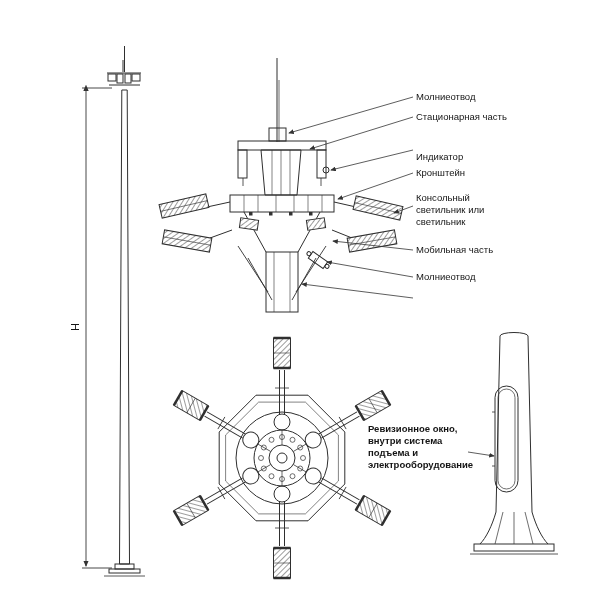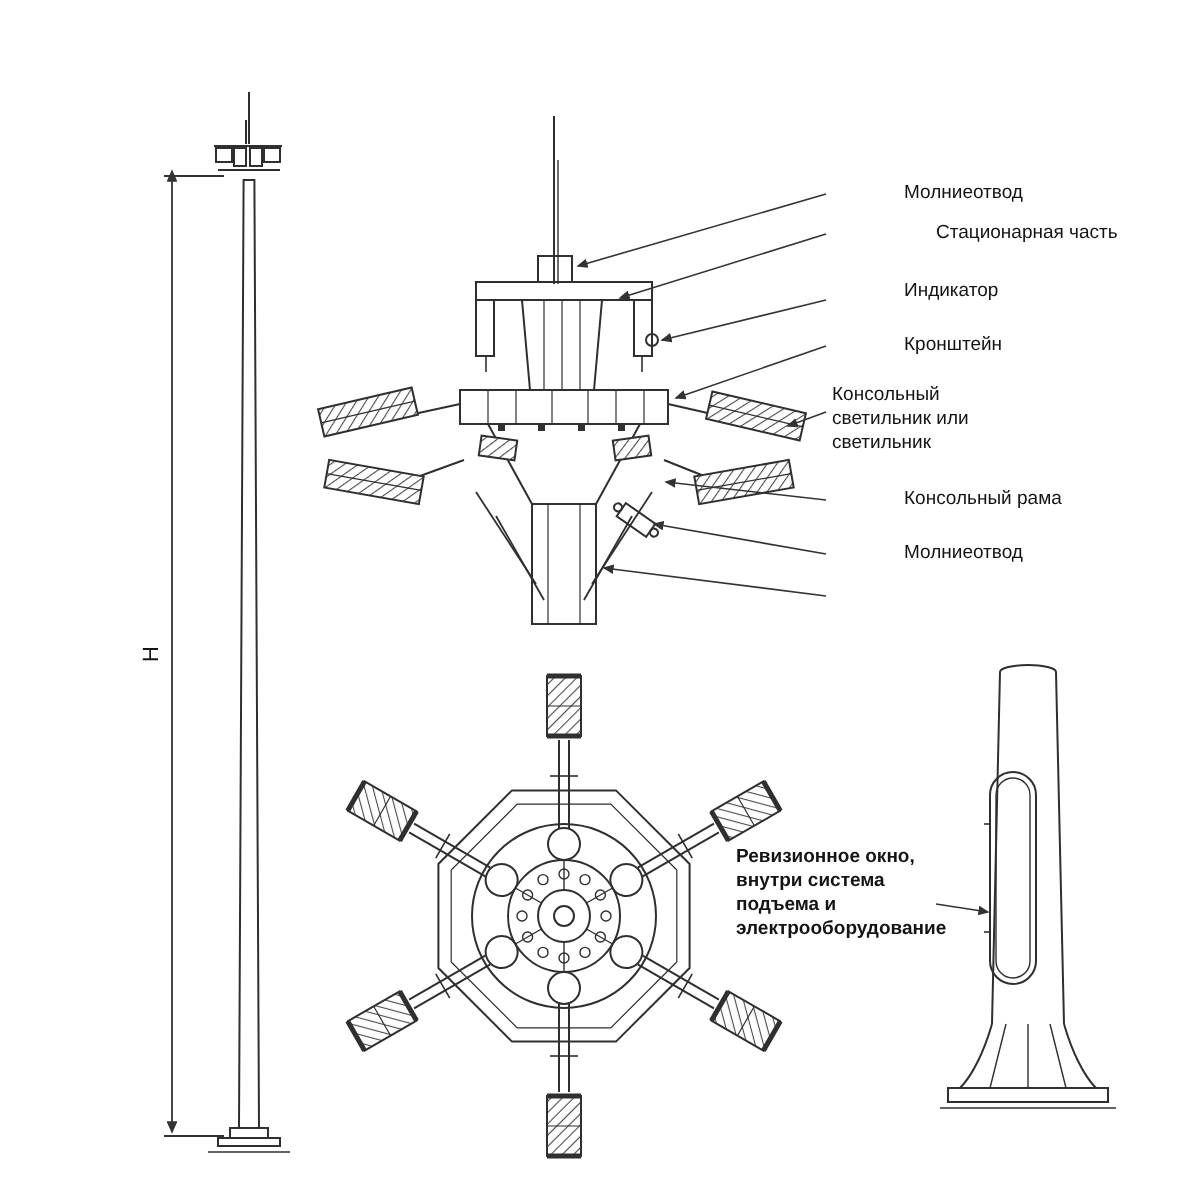--- a/index.html
+++ b/index.html
@@ -1,21 +1,21 @@
 <!DOCTYPE html>
 <html><head>
 <meta charset="utf-8">
 <style>
   html,body{margin:0;padding:0;background:#fff;}
   .stage{position:relative;width:600px;height:600px;background:#ffffff;overflow:hidden;
          font-family:"Liberation Sans",sans-serif;}
   svg{position:absolute;left:0;top:0;}
   .callout{position:absolute;font-size:9.5px;line-height:1.25;color:#141414;
            font-family:"Liberation Sans",sans-serif;}
-  .nowrap{white-space:nowrap;margin-left:36px;}
+  .nowrap{white-space:nowrap;}
 </style>
 </head>
 <body>
 
 <div class="stage">
 
 <svg width="600" height="600" viewBox="0 0 600 600">
   <defs>
     <pattern id="hatch" patternUnits="userSpaceOnUse" width="4" height="4" patternTransform="rotate(45)">
       <rect width="4" height="4" fill="#fff"></rect>
@@ -249,21 +249,21 @@
     <line x1="413" y1="173" x2="338" y2="199" marker-end="url(#arr)"></line>
     <line x1="413" y1="206" x2="394" y2="213" marker-end="url(#arr)"></line>
     <line x1="413" y1="250" x2="333" y2="241" marker-end="url(#arr)"></line>
     <line x1="413" y1="277" x2="327" y2="262" marker-end="url(#arr)"></line>
     <line x1="413" y1="298" x2="302" y2="284" marker-end="url(#arr)"></line>
     <line x1="468" y1="452" x2="494" y2="456" marker-end="url(#arr)"></line>
   </g>
 </svg>
 
 <div class="callout nowrap" style="left:416px;top:91px;">Молниеотвод</div>
-<div class="callout nowrap" style="left:432px;top:111px;text-align:right;">Стационарная часть</div>
-<div class="callout nowrap" style="left:416px;top:140px;">Индикатор</div>
+<div class="callout nowrap" style="left:416px;top:111px;text-align:right;">Стационарная часть</div>
+<div class="callout nowrap" style="left:416px;top:151px;">Индикатор</div>
 <div class="callout nowrap" style="left:416px;top:167px;">Кронштейн</div>
 <div class="callout" style="left:416px;top:192px;width:82px;">Консольный светильник или светильник</div>
-<div class="callout nowrap" style="left:416px;top:244px;">Консольный рама</div>
+<div class="callout nowrap" style="left:416px;top:244px;">Мобильная часть</div>
 <div class="callout nowrap" style="left:416px;top:271px;">Молниеотвод</div>
 <div class="callout" style="left:368px;top:423px;width:100px;font-weight:bold;">Ревизионное окно, внутри система подъема и электрооборудование</div>
 
 </div>
 
 </body></html>

